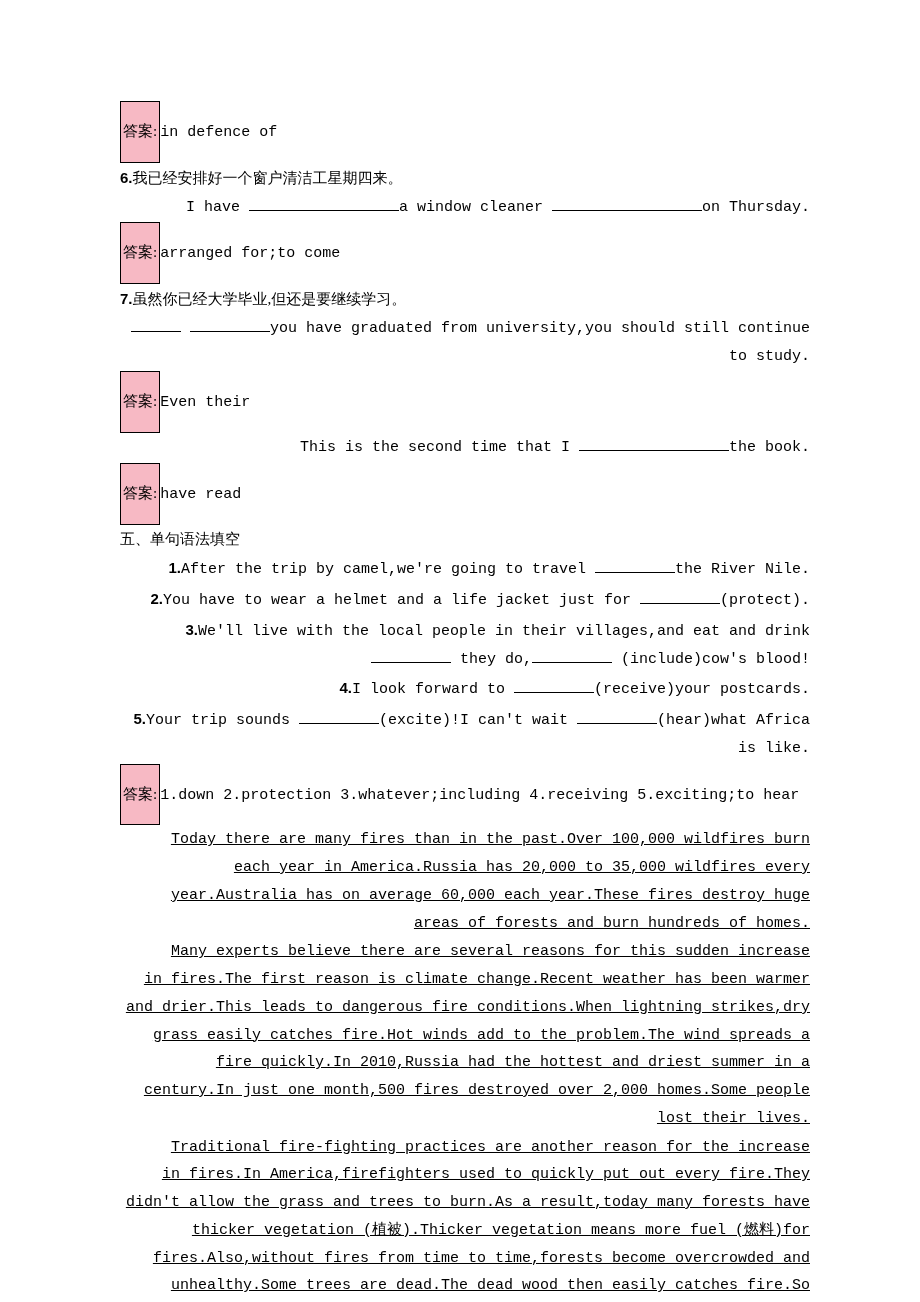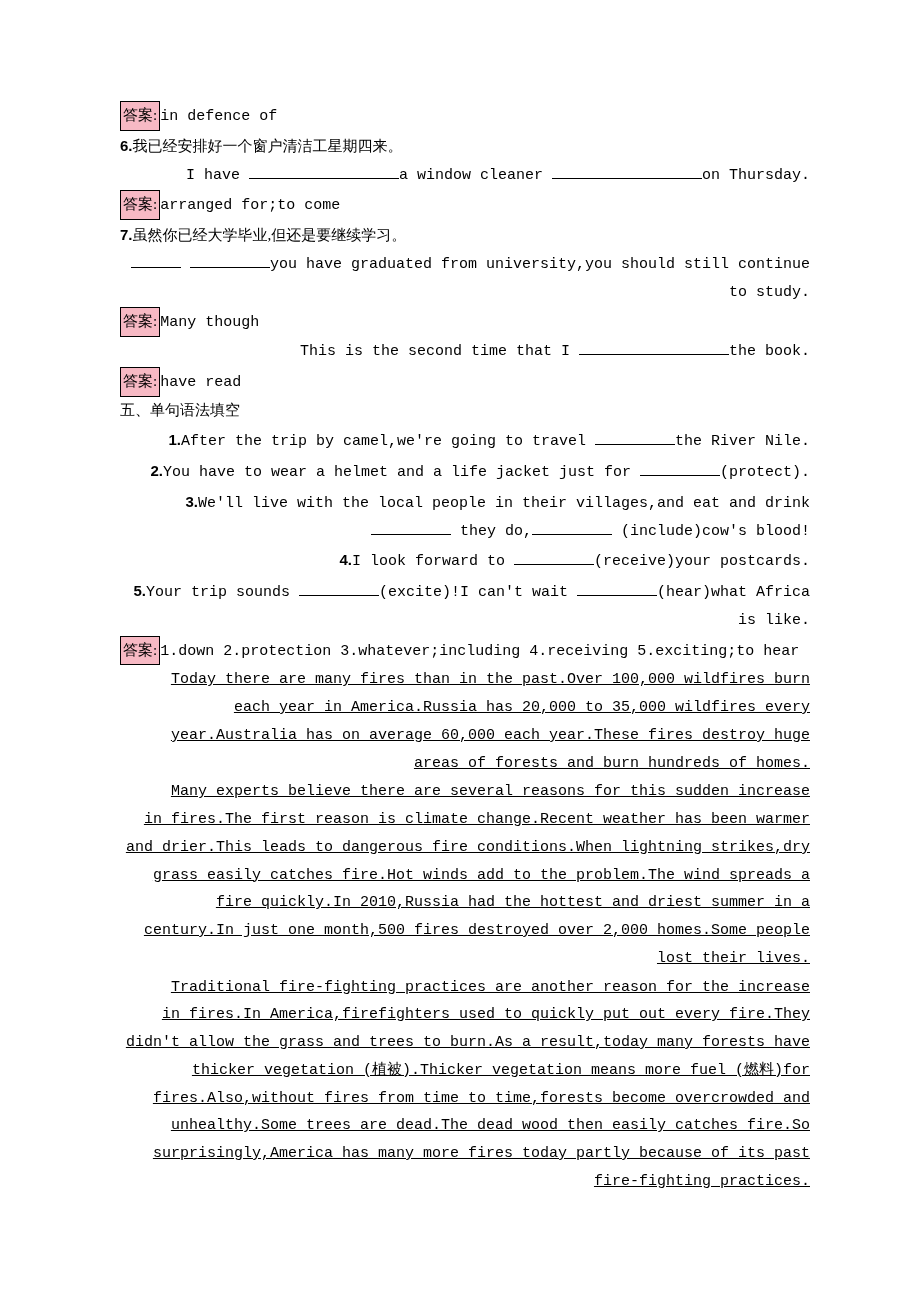--- a/index.html
+++ b/index.html
@@ -14,36 +14,36 @@
     font-size: 15px;
     line-height: 1.85;
     color: #000;
     position: relative;
     min-height: 1200px;
   }
   .answer-label {
     display: inline-block;
     border: 1px solid #000;
     background: #f7b9c4;
-    padding: 0px 2px;
+    padding: 16px 2px;
     font-family: "SimSun", serif;
   }
   .blank {
     display: inline-block;
     border-bottom: 1px solid #000;
     min-width: 80px;
     height: 1em;
     vertical-align: baseline;
   }
   .blank.long { min-width: 150px; }
   .blank.short { min-width: 50px; }
   .mono { font-family: "Courier New", monospace; text-align: right; }
   .item { margin: 1px 0; }
   .bold-num { font-weight: bold; font-family: Arial, sans-serif; }
-  .section-title { font-family: Liberation Mono, monospace; }
+  .section-title { font-family: Liberation Serif, serif; }
   .para { text-indent: 2em; text-decoration: underline; }
 </style>
 </head>
 <body>
 
 <div class="page">
 
   <div class="item">
     <span class="answer-label">答案:</span><span class="mono">in defence of</span>
   </div>
@@ -54,21 +54,21 @@
   </div>
   <div class="item">
     <span class="answer-label">答案:</span><span class="mono">arranged for;to come</span>
   </div>
 
   <div class="item"><span class="bold-num">7.</span><span>虽然你已经大学毕业,但还是要继续学习。</span></div>
   <div class="item mono">
     <span class="blank short"></span> <span class="blank"></span><span>you have graduated from university,you should still continue to study.</span>
   </div>
   <div class="item">
-    <span class="answer-label">答案:</span><span class="mono">Many though</span>
+    <span class="answer-label">答案:</span><span class="mono">Even their</span>
   </div>
 
   <div class="item mono">
     <span>This is the second time that I </span><span class="blank long"></span><span>the book.</span>
   </div>
   <div class="item">
     <span class="answer-label">答案:</span><span class="mono">have read</span>
   </div>
 
   <div class="item section-title">五、单句语法填空</div>

